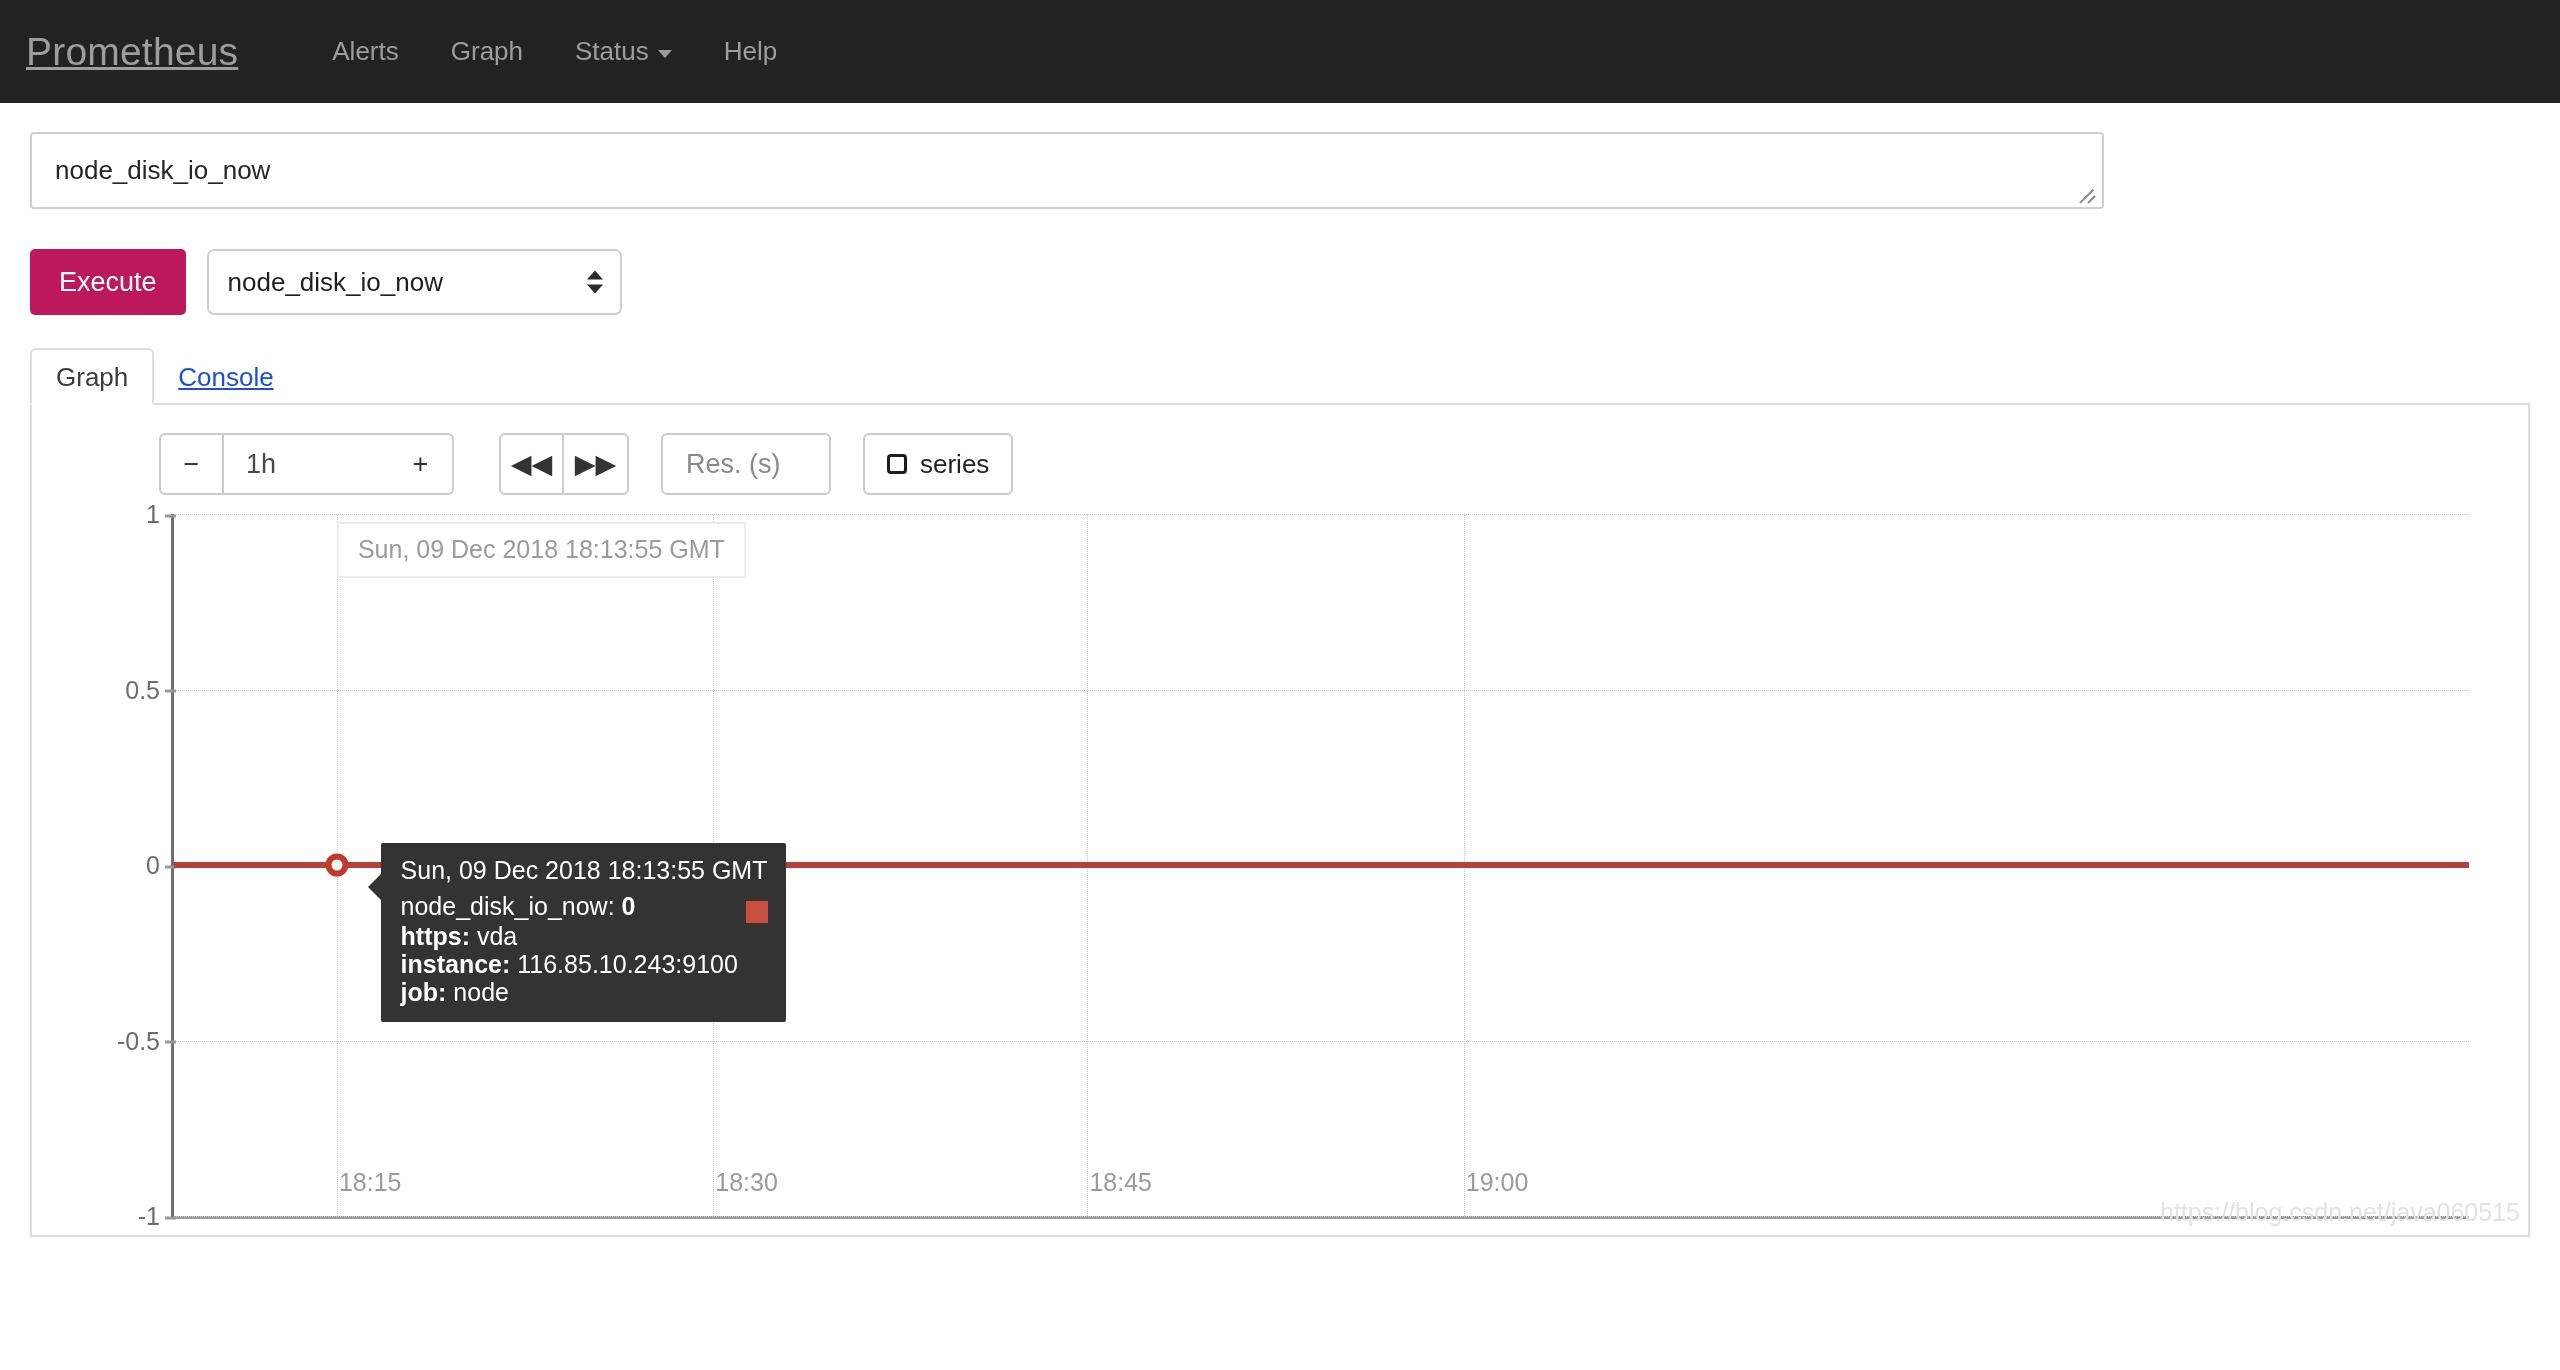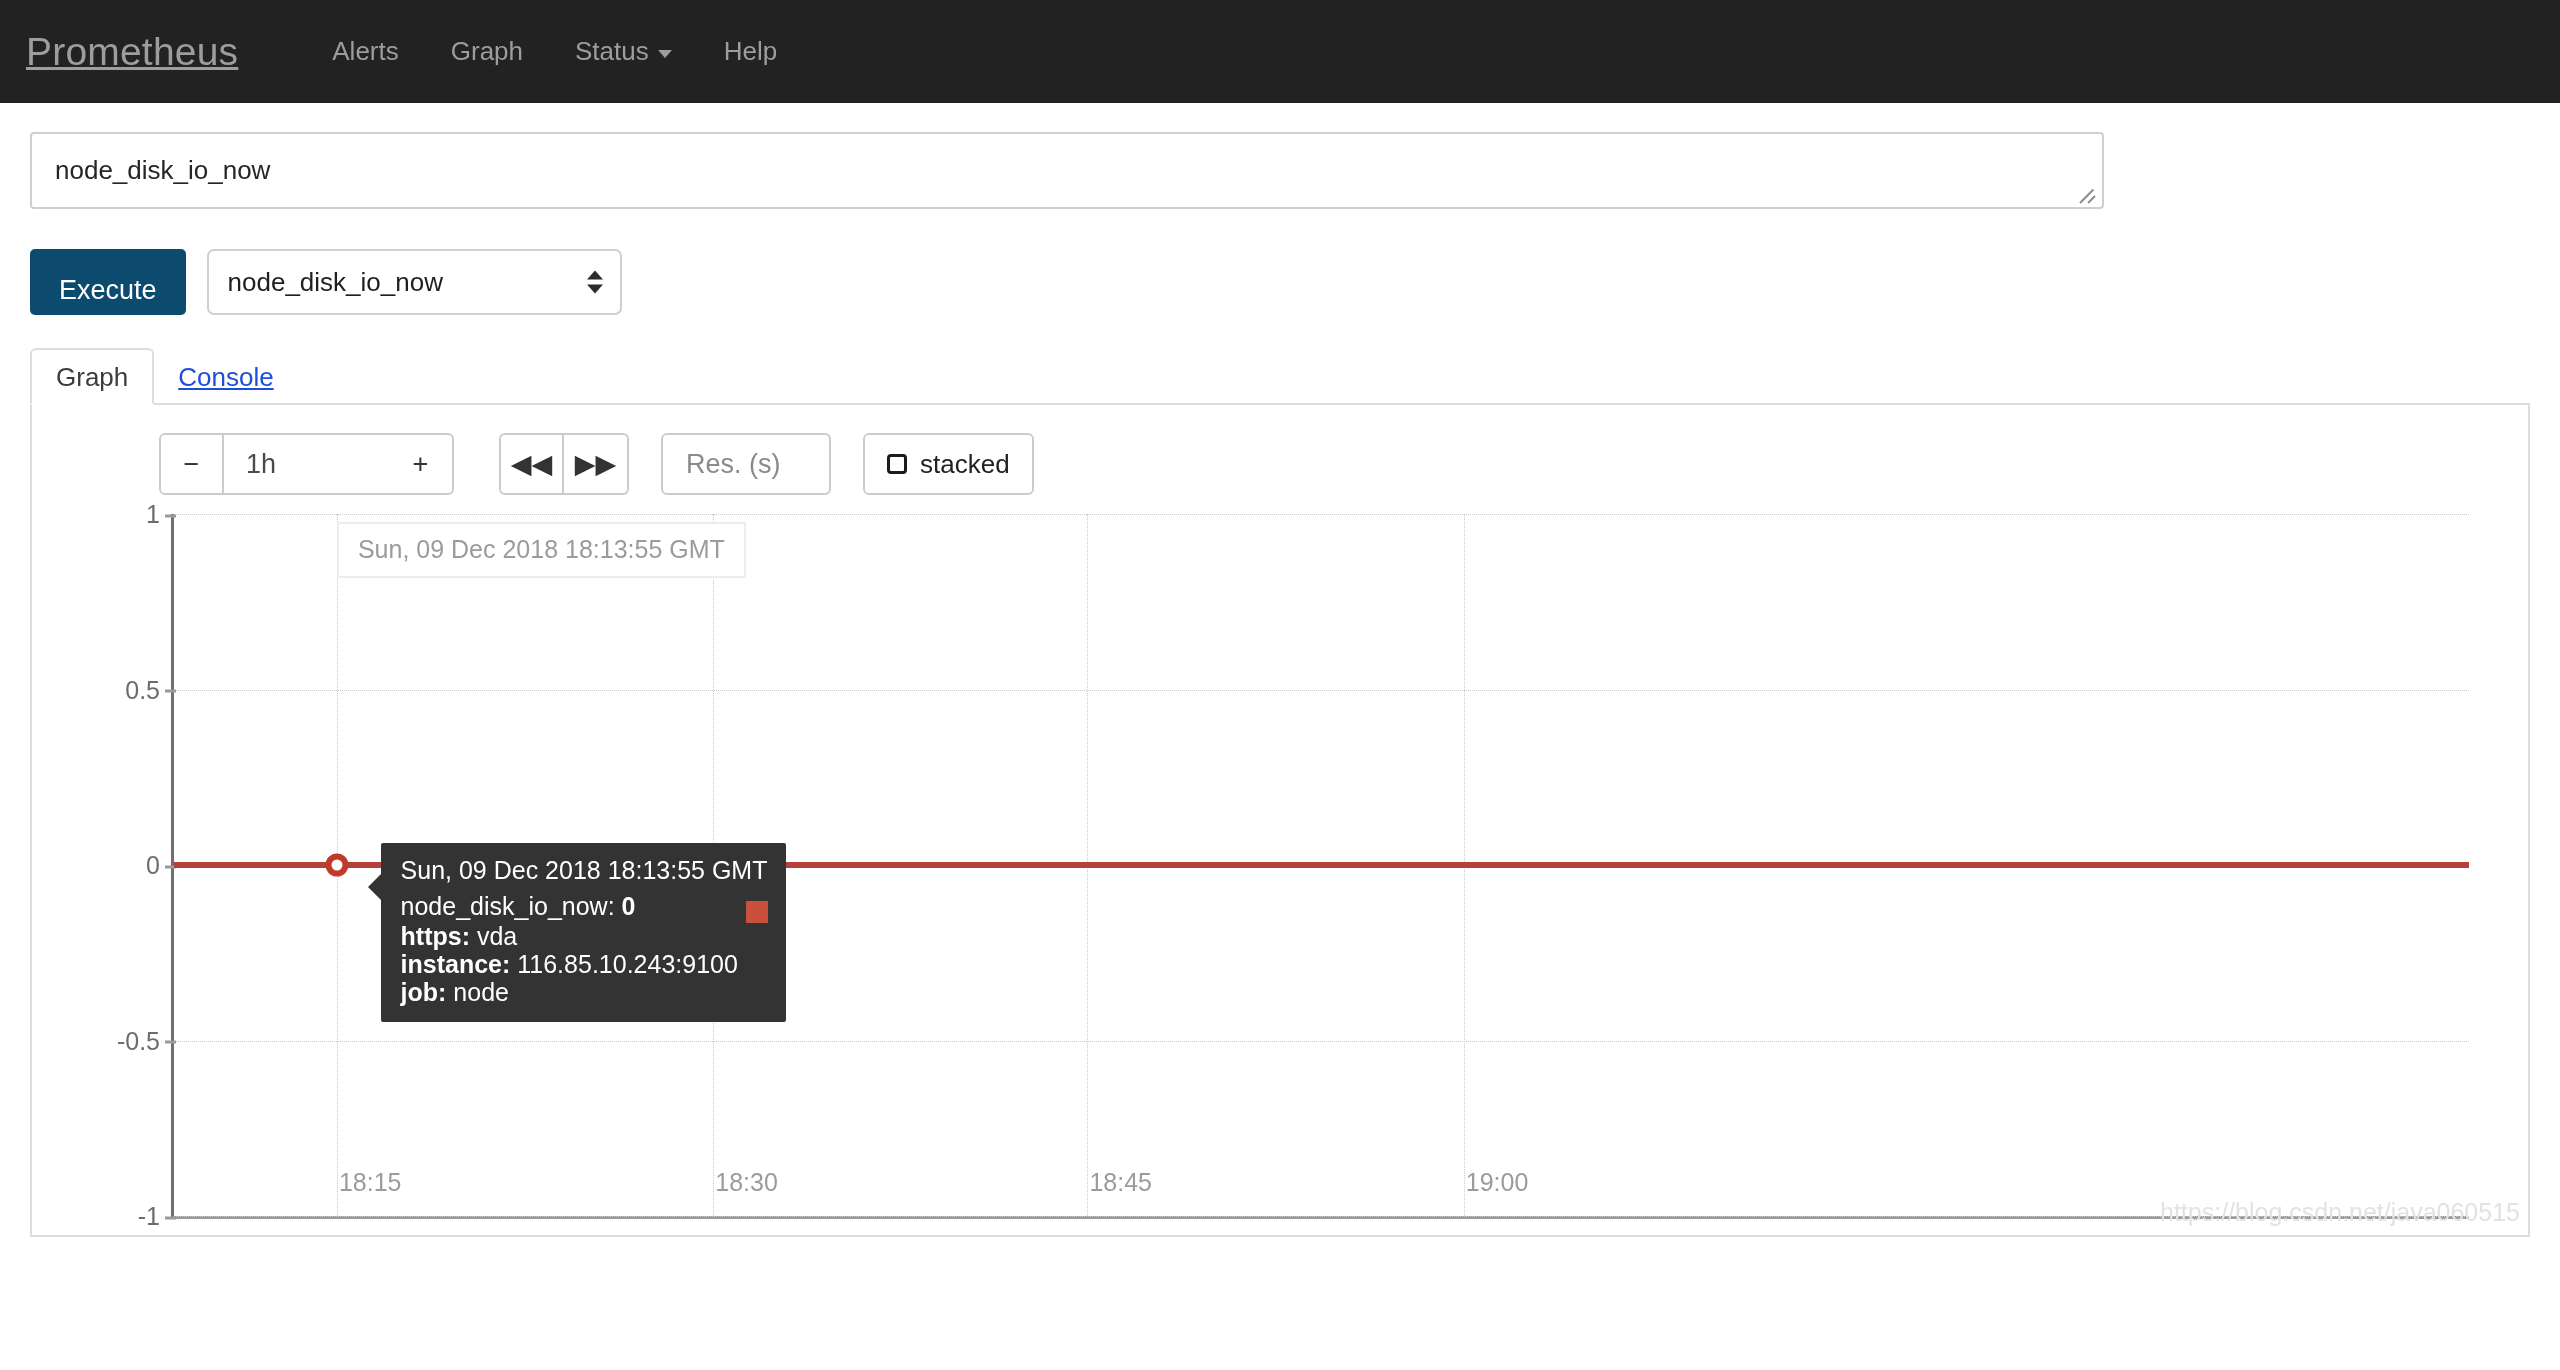--- a/index.html
+++ b/index.html
@@ -110,25 +110,25 @@
     white-space: nowrap;
   }
 
   
   .exec-row {
     display: flex; align-items: center;
     margin-top: 40px;
     gap: 21px;
   }
   .btn-execute {
-    background: #0c4a6e;
+    background: #be185d;
     color: #ffffff;
     font-size: 27px;
     border: none;
-    padding: 8px 29px;
+    padding: 0 29px;
     height: 66px;
     line-height: 66px;
     border-radius: 5px;
     cursor: pointer;
     font-family: "Liberation Sans", sans-serif;
   }
   .metric-select {
     width: 415px; height: 66px;
     border: 2px solid #cfcfcf;
     border-radius: 7px;
@@ -394,21 +394,21 @@
       <div class="gap-26"></div>
       <div class="grp">
         <div class="ctl sq l">◀◀</div>
         <div class="ctl sq r">▶▶</div>
       </div>
       <div class="gap-27"></div>
       <div class="ctl res solo">Res. (s)</div>
       <div class="gap-27"></div>
       <div class="stacked-box">
         <span class="sq-check"></span>
-        <span class="stacked-label">stacked</span>
+        <span class="stacked-label">series</span>
       </div>
     </div>
 
     <div class="chart">
       <div class="plot">
 
         <div class="hline" style="top:0%"></div>
         <div class="hline" style="top:25%"></div>
         <div class="hline" style="top:50%"></div>
         <div class="hline" style="top:75%"></div>

